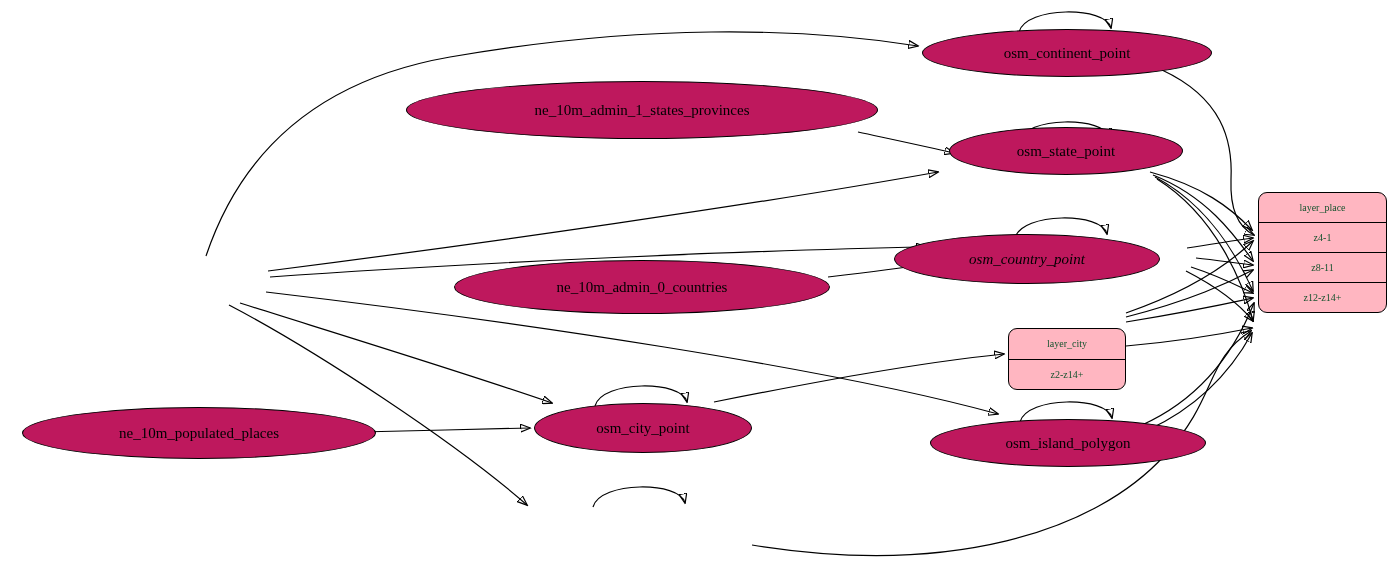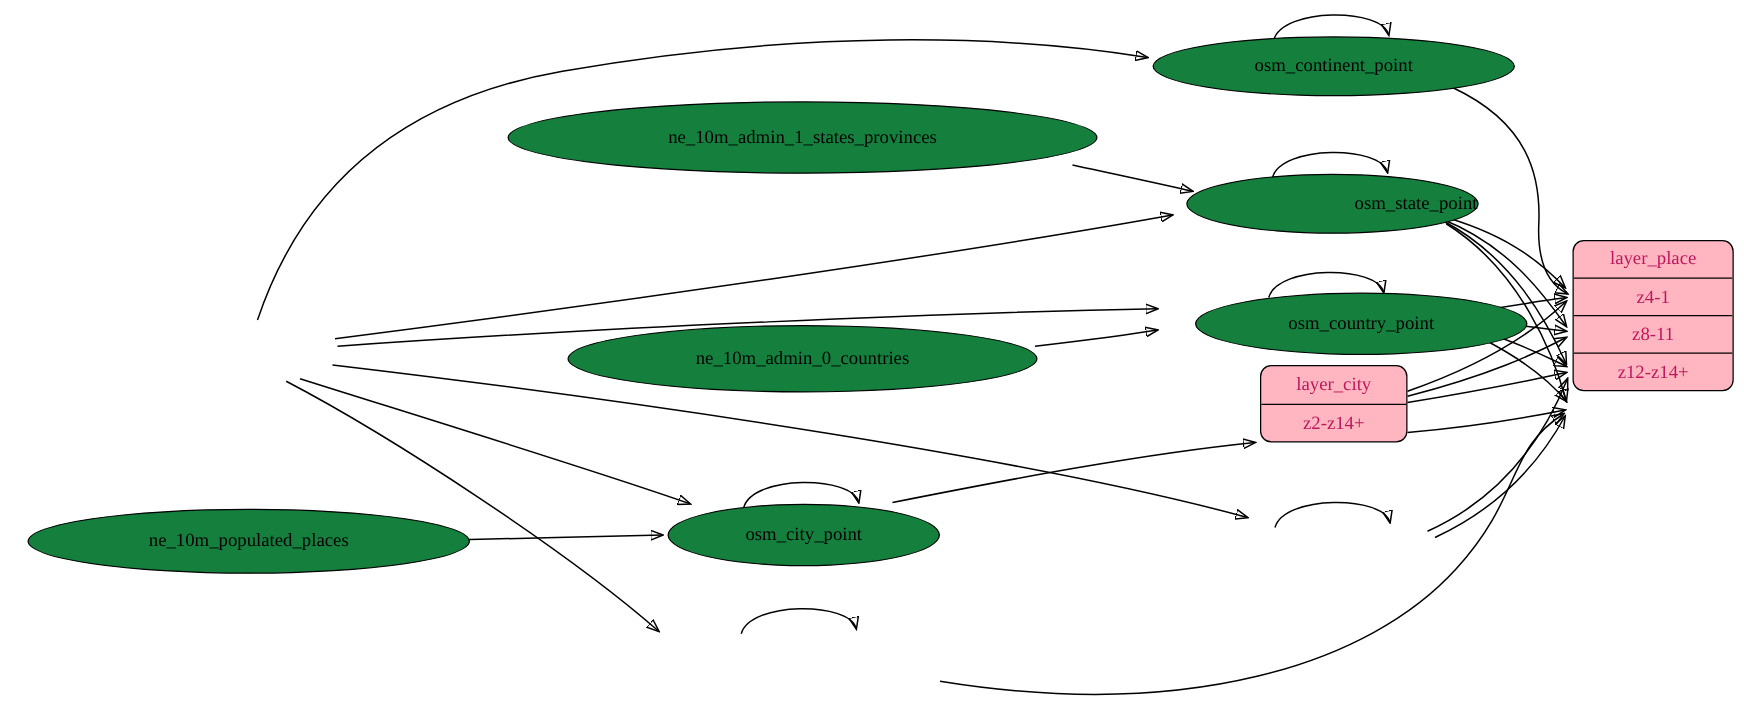--- a/index.html
+++ b/index.html
@@ -9,34 +9,34 @@
     background:#fff;
     font-family:"Liberation Serif","DejaVu Serif",serif;
     overflow:hidden;
   }
   #edges{position:absolute;left:0;top:0;width:1395px;height:568px;}
   #edges path{fill:none;stroke:#000;stroke-width:1.2px;}
   .node{
     position:absolute;
     border:1.3px solid #000;
     border-radius:50%;
-    background:#15803d;
+    background:#be185d;
     display:flex;align-items:center;justify-content:center;
     font-size:15px;color:#000;
     box-sizing:border-box;
     white-space:nowrap;
   }
   .record{
     position:absolute;
     border:1.6px solid #000;
     border-radius:9px;
     background:#ffb6c1;
     box-sizing:border-box;
     overflow:hidden;
-    font-size:15px;color:#be185d;
+    font-size:10px;color:#14532d;
     text-align:center;
   }
   .record .rrow{
     height:30px;line-height:30px;
     box-sizing:border-box;
   }
   .record .rrow + .rrow{border-top:1.4px solid #000;}
 </style>
 </head>
 <body>
@@ -98,35 +98,38 @@
     </div>
 
   <div class="node" style="left:22px;top:407px;width:354px;height:52px;">
       <span>ne_10m_populated_places</span>
     </div>
 
   <div class="node" style="left:922px;top:29px;width:290px;height:48px;">
       <span>osm_continent_point</span>
     </div>
 
-  <div class="node" style="left:949px;top:139px;width:234px;height:48px;justify-content:flex-end;">
+  <div class="node" style="left:949px;top:127px;width:234px;height:48px;">
       <span>osm_state_point</span>
     </div>
 
-  <div class="node" style="left:956px;top:234px;width:266px;height:50px;">
+  <div class="node" style="left:894px;top:234px;width:266px;height:50px;font-style:italic;">
       <span>osm_country_point</span>
     </div>
 
   <div class="node" style="left:534px;top:403px;width:218px;height:50px;">
       <span>osm_city_point</span>
     </div>
 
+  <div class="node" style="left:930px;top:419px;width:276px;height:48px;">
+      <span>osm_island_polygon</span>
+    </div>
 
 
-  <div class="record" style="left:1008px;top:292px;width:118px;">
+  <div class="record" style="left:1008px;top:328px;width:118px;">
     <div class="rrow">layer_city</div>
     <div class="rrow">z2-z14+</div>
   </div>
 
   <div class="record" style="left:1258px;top:192px;width:129px;">
     <div class="rrow" style="height:29px;line-height:29px;">layer_place</div>
     <div class="rrow">z4-1</div>
     <div class="rrow">z8-11</div>
     <div class="rrow">z12-z14+</div>
   </div>

